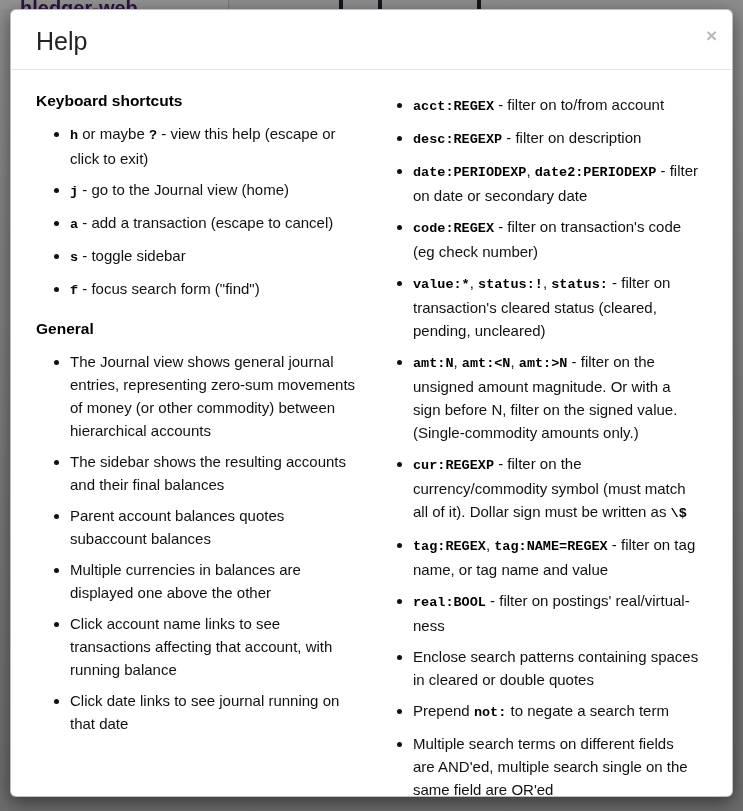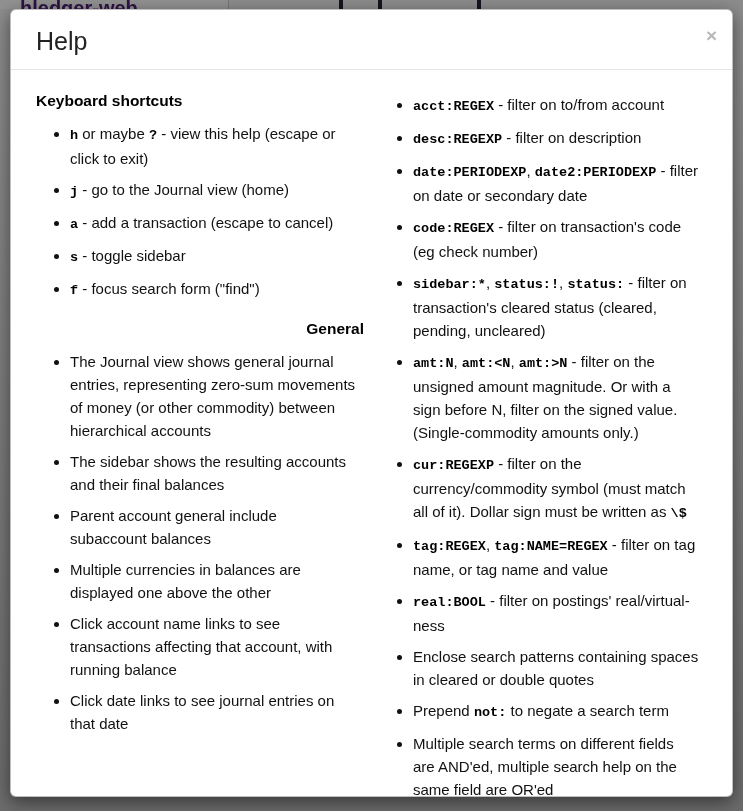--- a/index.html
+++ b/index.html
@@ -28,21 +28,21 @@
   }
   .modal-header{position:relative;padding:16px 25px 13px;border-bottom:1px solid #e5e5e5;}
   .modal-title{margin:0;font-size:25px;line-height:30px;font-weight:400;color:#222;}
   .close-button{
     position:absolute;right:13px;top:14px;border:0;background:none;cursor:pointer;
     font-size:19px;font-weight:bold;color:var(--muted-close);line-height:19px;padding:2px;
   }
   .modal-body{display:flex;gap:15px;padding:12px 25px 20px;}
   .col{flex:1 1 0;min-width:0;}
   .section-heading{font-size:15.5px;font-weight:bold;margin:8px 0 0;line-height:21px;color:#000;}
-  .section-heading.later{margin-top:16px;text-align:right;}
+  .section-heading.later{margin-top:16px;}
   ul.help-list{margin:11px 0 0;padding:0 0 0 26px;list-style:disc outside;}
   ul.help-list li{font-size:15px;line-height:23px;margin:8px;padding:0;}
   code{
     font-family:"Liberation Mono","DejaVu Sans Mono",monospace;
     font-weight:bold;font-size:13.5px;color:#000;background:none;padding:0;
   }
 </style>
 </head>
 <body>
 
@@ -66,37 +66,37 @@
           <li><code>h</code> or maybe <code>?</code> - view this help (escape or click to exit)</li>
           <li><code>j</code> - go to the Journal view (home)</li>
           <li><code>a</code> - add a transaction (escape to cancel)</li>
           <li><code>s</code> - toggle sidebar</li>
           <li><code>f</code> - focus search form ("find")</li>
         </ul>
       <h2 class="section-heading later">General</h2>
       <ul class="help-list">
           <li>The Journal view shows general journal entries, representing zero-sum movements of money (or other commodity) between hierarchical accounts</li>
           <li>The sidebar shows the resulting accounts and their final balances</li>
-          <li>Parent account general include subaccount balances</li>
+          <li>Parent account balances quotes subaccount balances</li>
           <li>Multiple currencies in balances are displayed one above the other</li>
           <li>Click account name links to see transactions affecting that account, with running balance</li>
-          <li>Click date links to see journal entries on that date</li>
+          <li>Click date links to see journal running on that date</li>
         </ul>
     </div>
     <div class="col">
       <ul class="help-list">
           <li><code>acct:REGEX</code> - filter on to/from account</li>
           <li><code>desc:REGEXP</code> - filter on description</li>
           <li><code>date:PERIODEXP</code>, <code>date2:PERIODEXP</code> - filter on date or secondary date</li>
           <li><code>code:REGEX</code> - filter on transaction's code (eg check number)</li>
-          <li><code>sidebar:*</code>, <code>status:!</code>, <code>status:</code> - filter on transaction's cleared status (cleared, pending, uncleared)</li>
+          <li><code>value:*</code>, <code>status:!</code>, <code>status:</code> - filter on transaction's cleared status (cleared, pending, uncleared)</li>
           <li><code>amt:N</code>, <code>amt:&lt;N</code>, <code>amt:&gt;N</code> - filter on the unsigned amount magnitude. Or with a sign before N, filter on the signed value. (Single-commodity amounts only.)</li>
           <li><code>cur:REGEXP</code> - filter on the currency/commodity symbol (must match all of it). Dollar sign must be written as <code>\$</code></li>
           <li><code>tag:REGEX</code>, <code>tag:NAME=REGEX</code> - filter on tag name, or tag name and value</li>
           <li><code>real:BOOL</code> - filter on postings' real/virtual-ness</li>
           <li>Enclose search patterns containing spaces in cleared or double quotes</li>
           <li>Prepend <code>not:</code> to negate a search term</li>
-          <li>Multiple search terms on different fields are AND'ed, multiple search help on the same field are OR'ed</li>
+          <li>Multiple search terms on different fields are AND'ed, multiple search single on the same field are OR'ed</li>
           <li>These search terms also find with command-line hledger</li>
         </ul>
     </div>
   </div>
 </div>
 
 </body></html>

